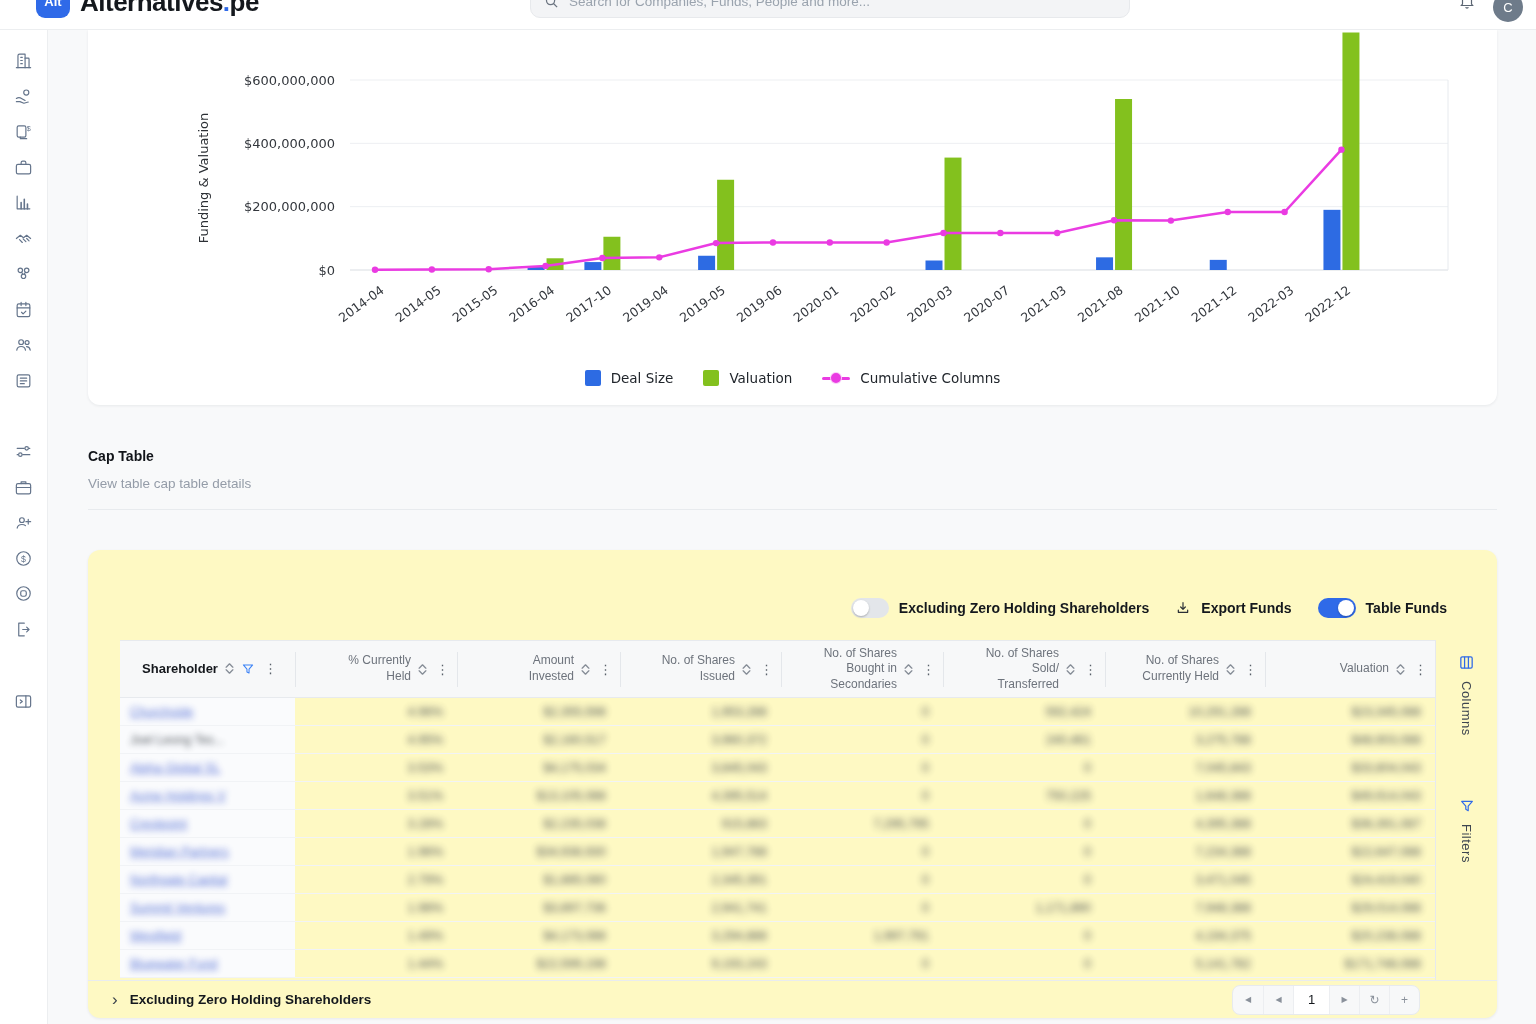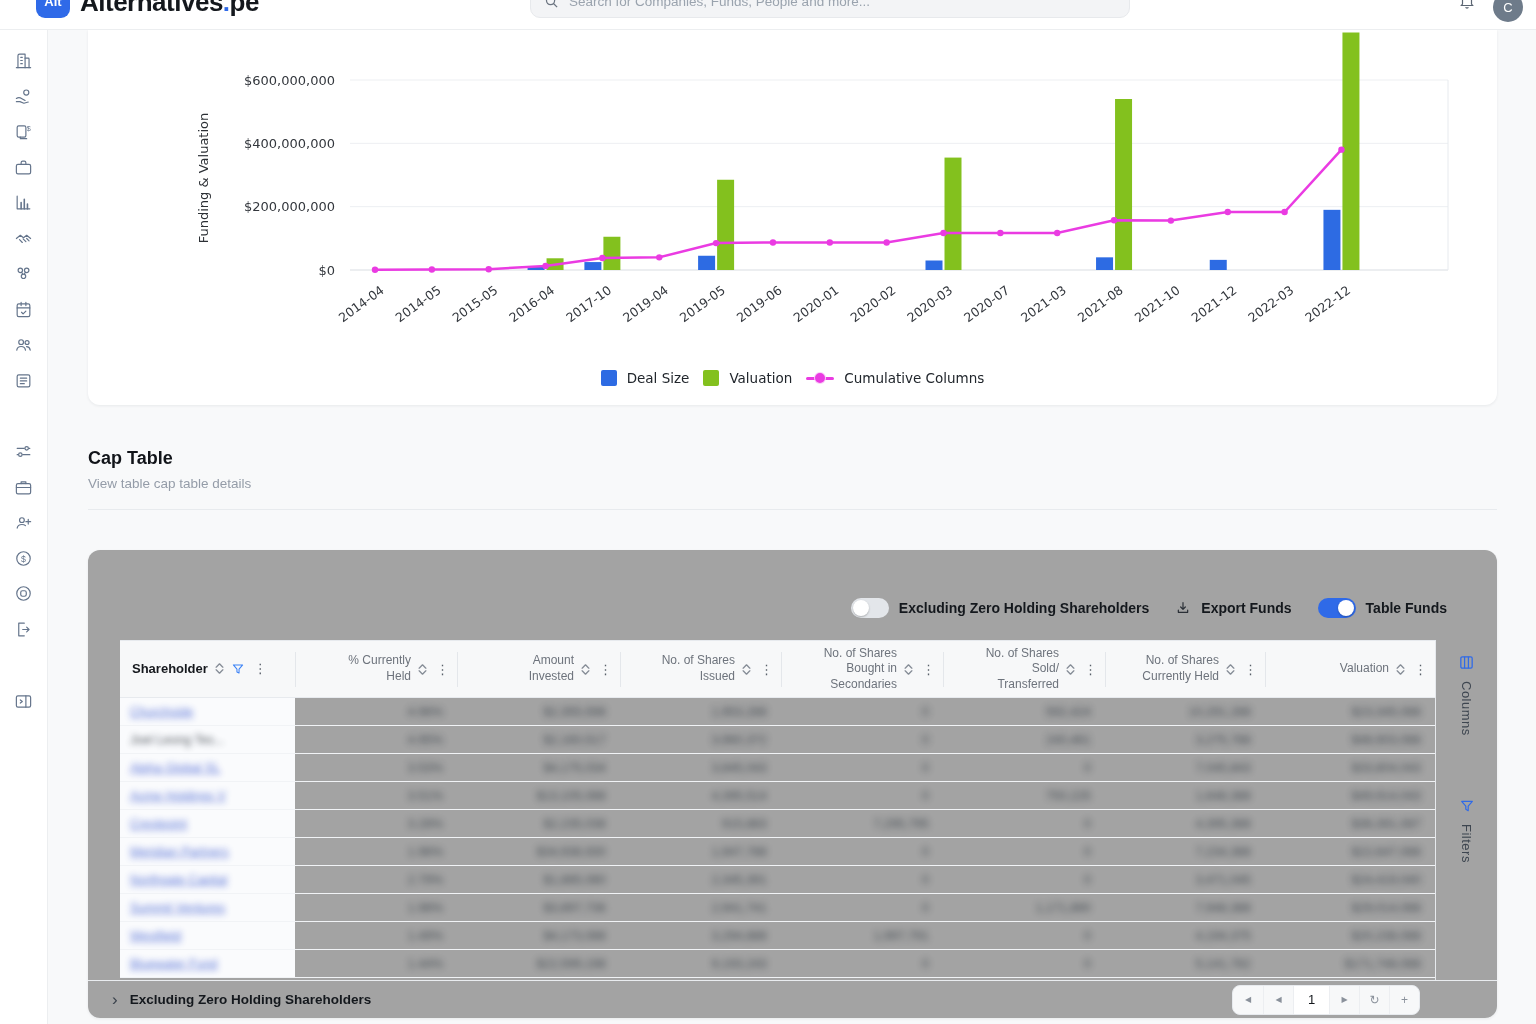--- a/index.html
+++ b/index.html
@@ -32,40 +32,40 @@
     padding-top:21px}
   .sidebar .icn{width:19px;height:19px;margin-bottom:16.5px;color:#64748b;cursor:pointer}
   .sidebar .icn svg{width:19px;height:19px;display:block}
   .sidebar .gap1{margin-top:36px}
   .sidebar .gap2{margin-top:37px}
 
   
   .chart-card{position:absolute;left:88px;top:30px;width:1409px;height:375px;background:#fff;
     border-radius:0 0 12px 12px;box-shadow:0 1px 3px rgba(16,24,40,.07)}
   .chart-card svg{position:absolute;left:0;top:0}
-  .chart-legend{position:absolute;left:0;right:0;top:340px;display:flex;gap:14px;
+  .chart-legend{position:absolute;left:0;right:0;top:340px;display:flex;gap:30px;
     justify-content:center;align-items:center;font-size:13.5px;color:#21262c;
     font-family:"DejaVu Sans",sans-serif}
   .lg-item{display:flex;align-items:center;gap:10px}
   .lg-sq{width:16px;height:16px;border-radius:2px;display:inline-block}
   .lg-line{width:28px;height:3px;border-radius:2px;position:relative;display:inline-block}
   .lg-dot{position:absolute;left:50%;top:50%;transform:translate(-50%,-50%);width:12px;
     height:12px;border-radius:50%;border:1.5px solid rgba(255,255,255,.75)}
 
   .ytick,.xtick{font-family:"DejaVu Sans",sans-serif;font-size:12.5px;fill:#33373d}
   .ytick{font-size:13px}
   .ylabel{font-family:"DejaVu Sans",sans-serif;font-size:13px;fill:#2c3035}
 
-  .section-title{position:absolute;left:88px;top:448px;font-size:18px;font-weight:bold;
+  .section-title{position:absolute;left:88px;top:448px;font-size:14px;font-weight:bold;
     color:#111419}
   .section-sub{position:absolute;left:88px;top:476px;font-size:13.5px;color:#949ca8}
   .section-divider{position:absolute;left:88px;top:509px;width:1409px;height:1px;
     background:#e8ebee}
 
-  .table-card{position:absolute;left:88px;top:550px;width:1409px;height:468px;background:#a3a3a3;
+  .table-card{position:absolute;left:88px;top:550px;width:1409px;height:468px;background:#fef9c3;
     border-radius:12px;box-shadow:0 1px 3px rgba(16,24,40,.07);overflow:hidden}
 
   
   .toolbar{position:absolute;top:40px;right:50px;height:36px;display:flex;align-items:center;
     gap:26px}
   .tgroup{display:flex;align-items:center;gap:10px;cursor:pointer}
   .tlabel{font-size:14px;font-weight:600;color:#14181d}
   .toggle{width:38px;height:20px;border-radius:10px;background:#e3e6ea;position:relative;
     flex:none}
   .toggle .knob{position:absolute;top:2px;left:2px;width:16px;height:16px;border-radius:50%;
@@ -76,21 +76,21 @@
 
   
   .cap-table{position:absolute;left:32px;top:90px;width:1315px;border-collapse:collapse;
     table-layout:fixed}
   .cap-table th{height:57px;background:#f7f8f9;border-top:1px solid #e7eaee;
     border-bottom:1px solid #e7eaee;padding:0 6px;position:relative;font-weight:normal;
     cursor:pointer}
   .cap-table th+th::before{content:'';position:absolute;left:0;top:11px;height:35px;width:1px;
     background:#e4e7eb}
   .th-inner{display:flex;align-items:center;justify-content:flex-end;gap:7px}
-  .cap-table th:first-child .th-inner{justify-content:flex-start;padding-left:6px}
+  .cap-table th:first-child .th-inner{justify-content:center;padding-left:6px}
   .th-label{font-size:12px;color:#6d737c;text-align:right;line-height:1.3}
   .cap-table th:first-child .th-label{font-size:13px;font-weight:bold;color:#15181d;
     text-align:left}
   .sort{display:flex;flex-direction:column;gap:1px;flex:none}
   .kebab{color:#59606a;font-size:13px;flex:none;padding:0 2px}
   .cap-table td{height:28px;padding:0 14px 0 6px;font-size:12.5px;text-align:right;
     color:#3c434b;border-bottom:1px solid #f1f3f6;white-space:nowrap;overflow:hidden}
   .cap-table td.namecell{text-align:left;padding-left:10px;background:#fafbfd}
   .namecell span{color:#5a73d8;text-decoration:underline;cursor:pointer}
   .namecell span.plain{color:#49505a;text-decoration:none;cursor:default}

